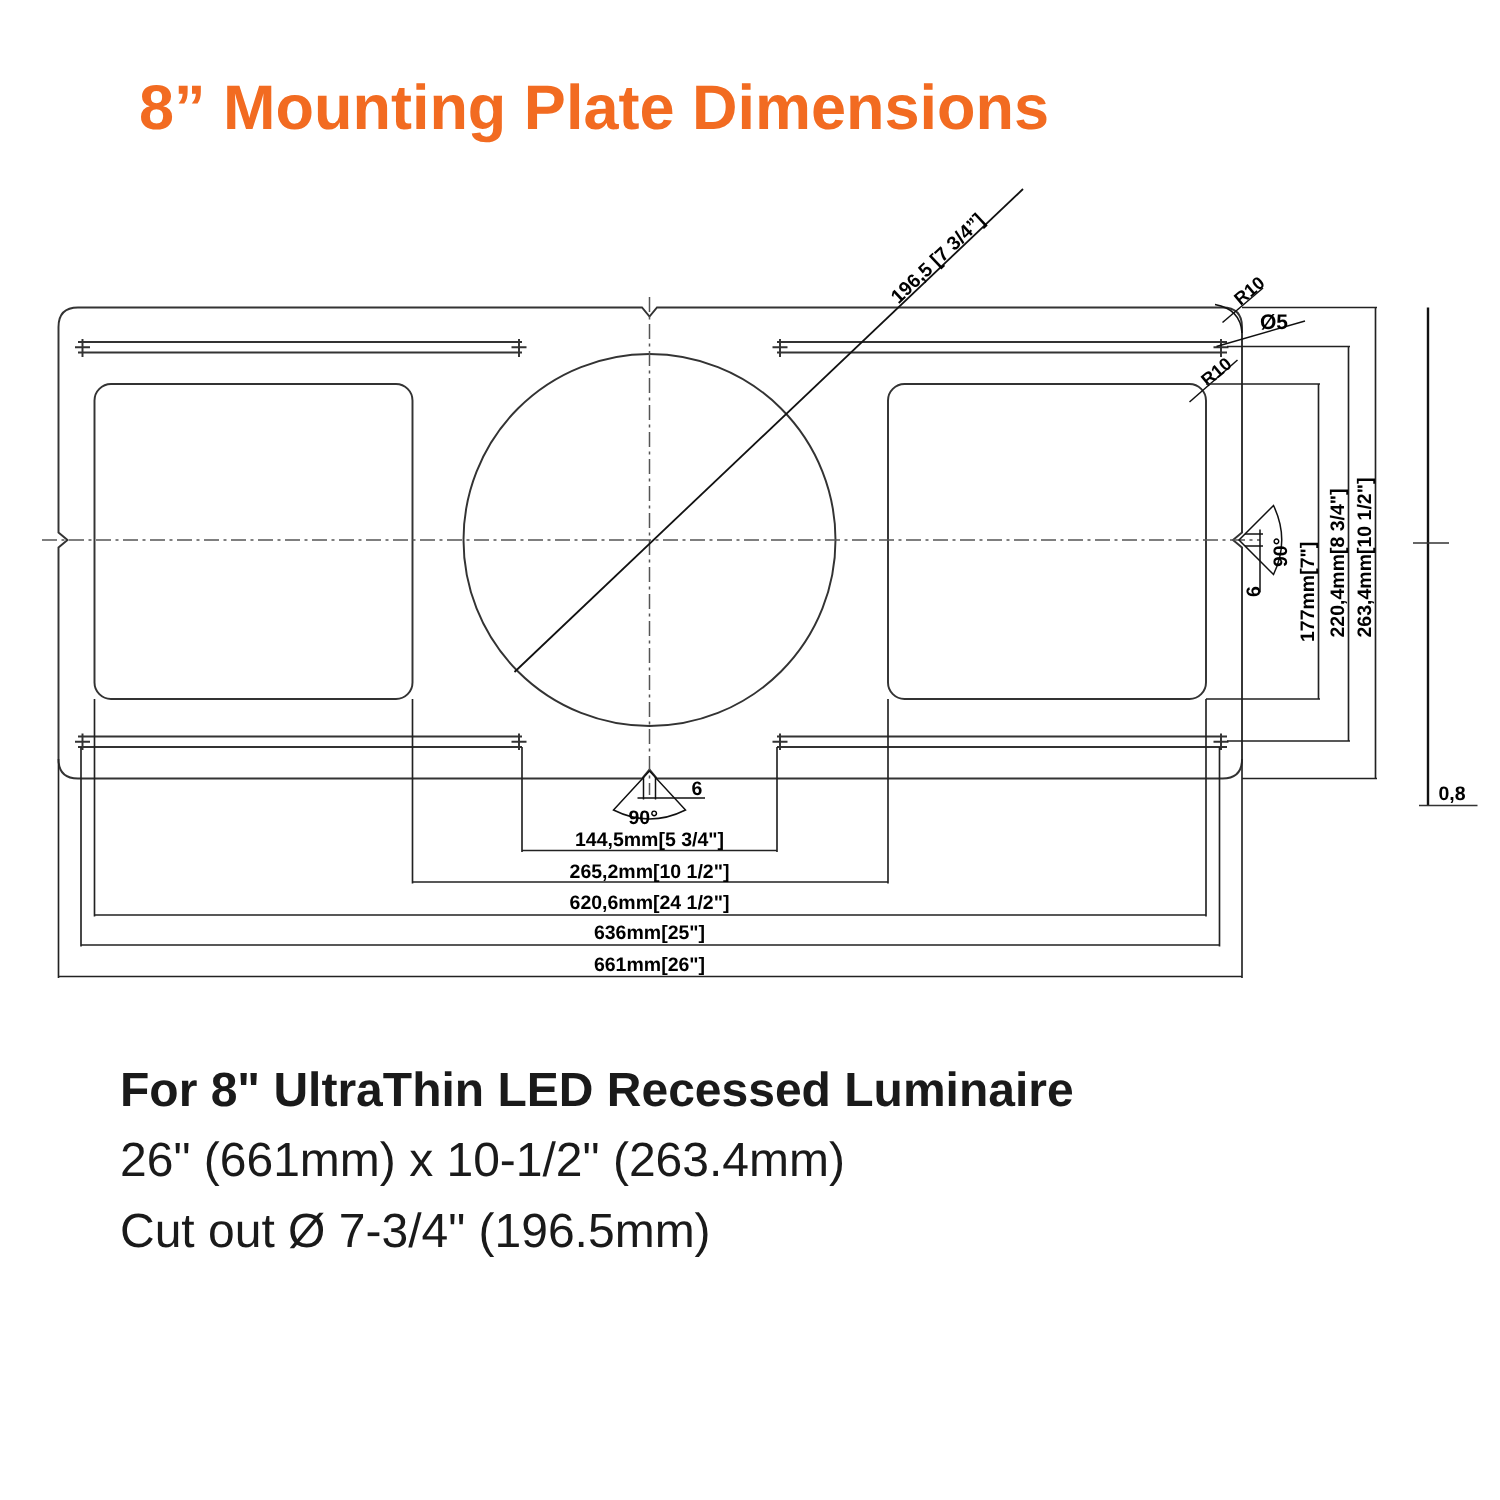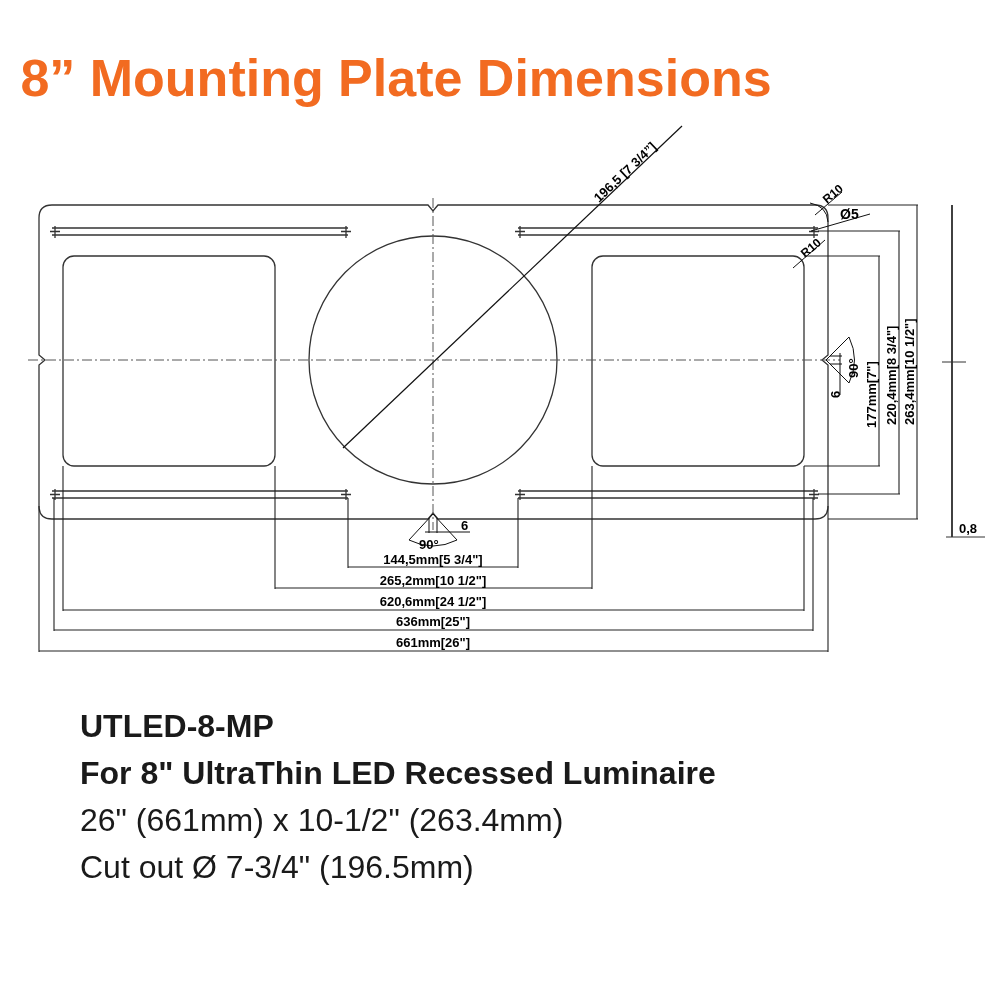--- a/index.html
+++ b/index.html
@@ -1,17 +1,17 @@
 <!DOCTYPE html>
 <html><head>
 <meta charset="utf-8">
 <style>
   html, body { margin:0; padding:0; background:#ffffff; }
   body { width:1000px; height:1000px; position:relative; overflow:hidden; font-family:"Liberation Sans", sans-serif; }
-  .title { position:absolute; left:0; top:48px; width:792px; text-align:center; font-size:52px; font-weight:bold; color:#f26b21; letter-spacing:0px; }
+  .title { position:absolute; left:0; top:48px; width:792px; text-align:center; font-size:42px; font-weight:bold; color:#f26b21; letter-spacing:0px; }
   svg.drawing { position:absolute; left:0; top:0; }
   .dim-text { font-family:"Liberation Sans", sans-serif; font-weight:bold; fill:#000; }
   .info { position:absolute; left:80px; top:703px; color:#1a1a1a; }
   .info .l { font-size:32px; line-height:47px; white-space:nowrap; }
   .info .b { font-weight:bold; }
 </style>
 </head>
 <body>
 
 <div class="title">8” Mounting Plate Dimensions</div>
@@ -109,17 +109,16 @@
     <line x1="952" y1="205" x2="952" y2="537"></line>
   </g>
   <g stroke="#333" stroke-width="1" fill="none">
     <line x1="942" y1="362" x2="966" y2="362"></line>
     <line x1="946" y1="537" x2="985" y2="537"></line>
   </g>
   <text class="dim-text" font-size="13" x="959" y="533">0,8</text>
 </svg>
 
 <div class="info">
-  <div class="l b">UTLED-8-MP</div>
   <div class="l b">For 8" UltraThin LED Recessed Luminaire</div>
   <div class="l">26" (661mm) x 10-1/2" (263.4mm)</div>
   <div class="l">Cut out Ø 7-3/4" (196.5mm)</div>
 </div>
 
 </body></html>

